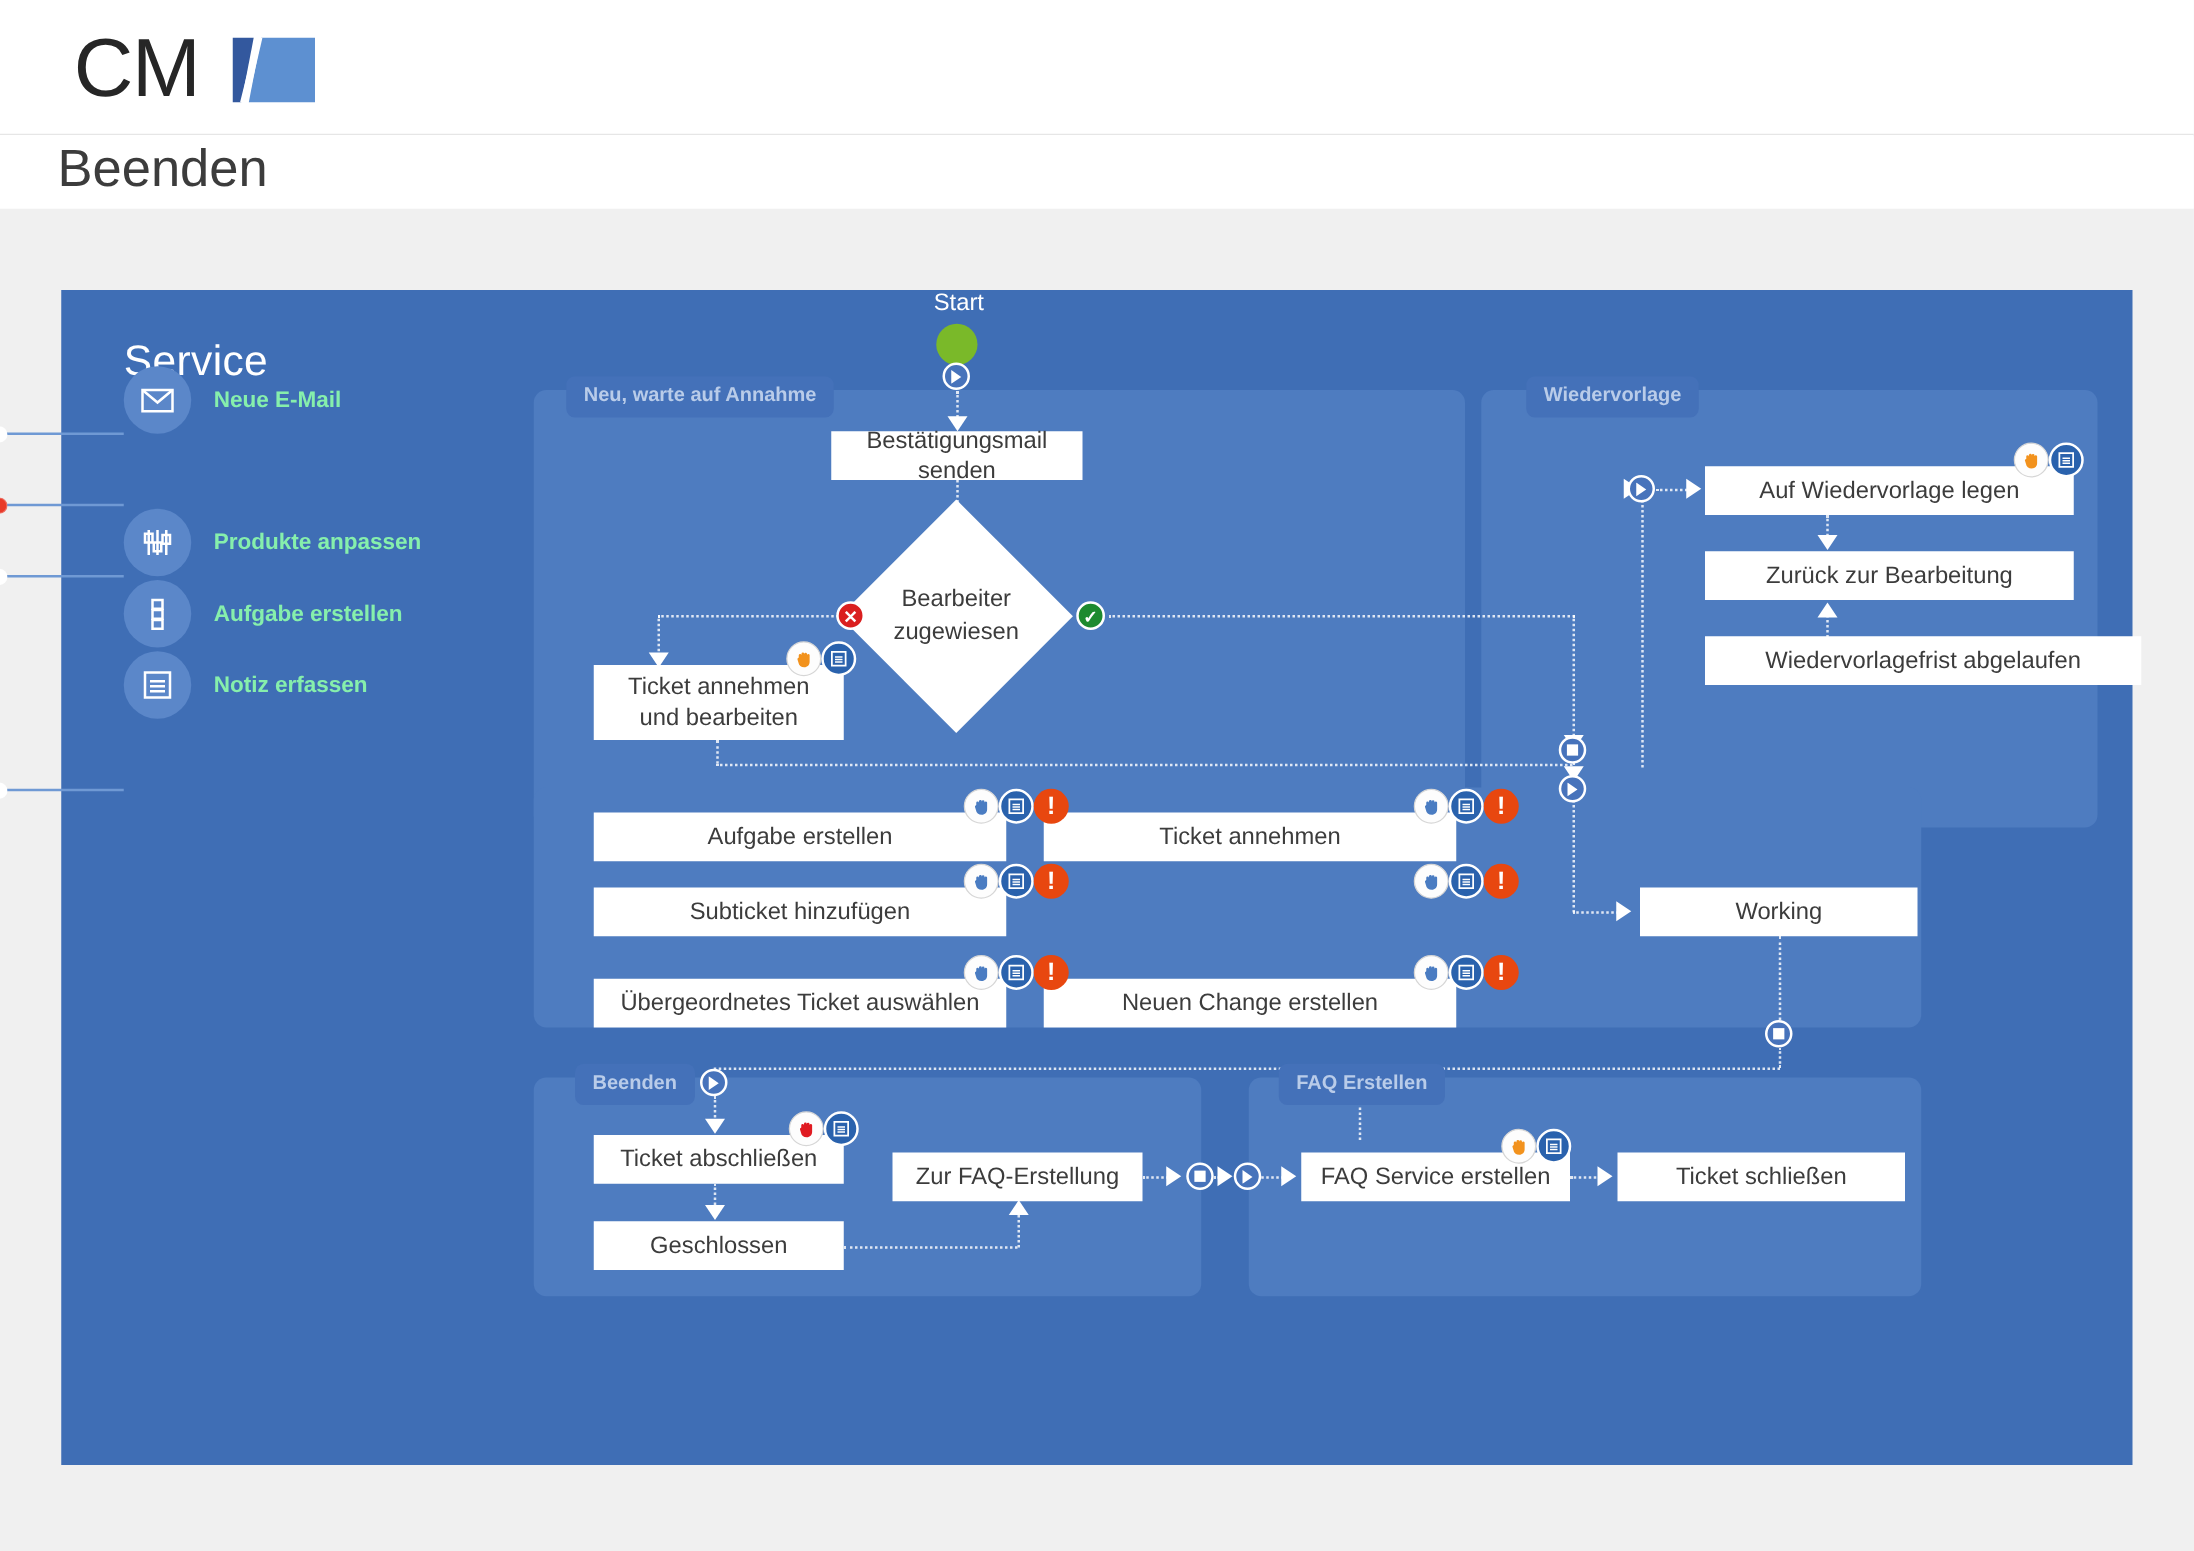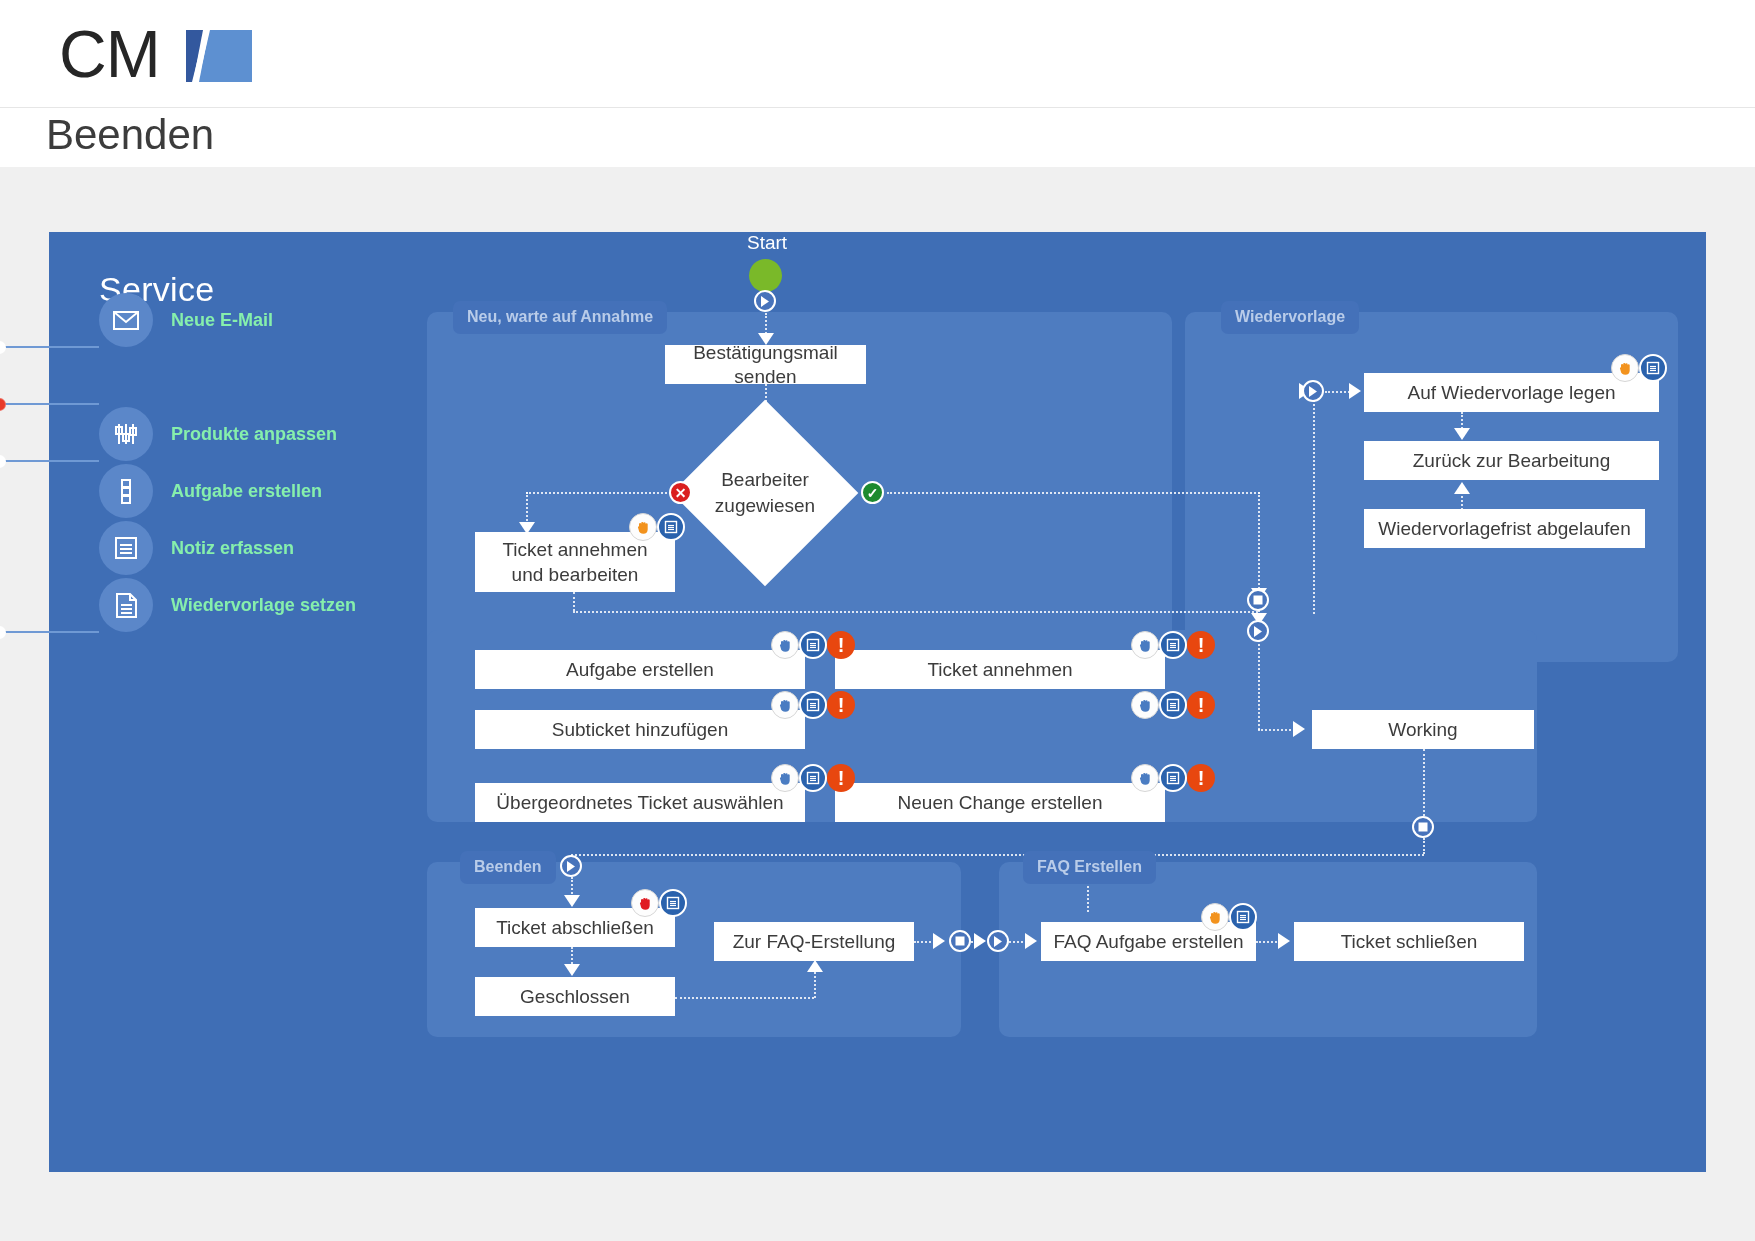--- a/index.html
+++ b/index.html
@@ -244,32 +244,20 @@
         <line x1="21" y1="24" x2="33" y2="24" stroke="#ffffff" stroke-width="2"></line>
         <line x1="21" y1="28" x2="33" y2="28" stroke="#ffffff" stroke-width="2"></line>
         <line x1="21" y1="32" x2="33" y2="32" stroke="#ffffff" stroke-width="2"></line>
       </svg>
     </div>
     <div class="side-label">Notiz erfassen</div>
   </div>
 
   <div class="side-conn" style="left:-50px; width:100px; top:399px;"></div>
   <div class="side-dot" style="left:-56px; top:394px; background:#ffffff;"></div>
-  <div class="side-item" style="top:346px;">
-    <div class="side-icon">
-      <svg class="icon" width="54" height="54" viewBox="0 0 54 54">
-        <path d="M18 16 H31 L37 22 V39 H18 Z" fill="none" stroke="#ffffff" stroke-width="2"></path>
-        <polyline points="31,16 31,22 37,22" fill="none" stroke="#ffffff" stroke-width="2"></polyline>
-        <line x1="22" y1="27" x2="33" y2="27" stroke="#ffffff" stroke-width="2"></line>
-        <line x1="22" y1="31" x2="33" y2="31" stroke="#ffffff" stroke-width="2"></line>
-        <line x1="22" y1="35" x2="33" y2="35" stroke="#ffffff" stroke-width="2"></line>
-      </svg>
-    </div>
-    <div class="side-label">Wiedervorlage setzen</div>
-  </div>
 
   <div class="lane" style="left:378px; top:80px; width:745px; height:350px;"></div>
   <div class="lane-title" style="left:404px; top:69px;">Neu, warte auf Annahme</div>
 
   <div class="lane" style="left:1136px; top:80px; width:493px; height:350px;"></div>
   <div class="lane-title" style="left:1172px; top:69px;">Wiedervorlage</div>
 
   <div class="lane" style="left:378px; top:398px; width:1110px; height:192px;"></div>
 
   <div class="lane" style="left:378px; top:630px; width:534px; height:175px;"></div>
@@ -383,21 +371,21 @@
   <div class="ln-v" style="left:1412px; top:180px; height:20px;"></div>
   <div class="arrow down" style="left:1405px; top:196px;"></div>
 
   <div class="node" style="left:1315px; top:209px; width:295px; height:39px;">
     <span>Zurück zur Bearbeitung</span>
   </div>
 
   <div class="ln-v" style="left:1412px; top:260px; height:22px;"></div>
   <div class="arrow up" style="left:1405px; top:250px;"></div>
 
-  <div class="node" style="left:1315px; top:277px; width:281px; height:39px;">
+  <div class="node" style="left:1315px; top:277px; width:349px; height:39px;">
     <span>Wiedervorlagefrist abgelaufen</span>
   </div>
 
   <div class="node" style="left:426px; top:418px; width:330px; height:39px;">
     <span>Aufgabe erstellen</span>
   </div>
   <div class="badge hand-white" style="left:722px; top:399px;">
     <svg width="17" height="17" viewBox="0 0 17 17">
       <path d="M4 9 V5.2 a1.1 1.1 0 0 1 2.2 0 V4 a1.1 1.1 0 0 1 2.2 0 V4.3 a1.1 1.1 0 0 1 2.2 0 V5 a1.1 1.1 0 0 1 2.1 0 v5.4 c0 2.6-1.7 4.4-4.3 4.4 -2.6 0-4.4-1.6-4.6-3.6 L3 8.6 a1 1 0 0 1 1.7-1 Z" fill="#4a7cc2"></path>
     </svg>
@@ -581,21 +569,21 @@
   <div class="arrow right" style="left:925px; top:701px;"></div>
   <div class="marker" style="left:938px; top:698px;">
     <svg width="10" height="11" viewBox="0 0 10 11">
         <polygon points="1,0 9,5.5 1,11" fill="#ffffff"></polygon>
       </svg>
   </div>
   <div class="ln-h" style="left:960px; top:709px; width:22px;"></div>
   <div class="arrow right" style="left:976px; top:701px;"></div>
 
   <div class="node" style="left:992px; top:690px; width:215px; height:39px;">
-    <span>FAQ Aufgabe erstellen</span>
+    <span>FAQ Service erstellen</span>
   </div>
   <div class="badge hand-white" style="left:1152px; top:671px;">
     <svg width="17" height="17" viewBox="0 0 17 17">
       <path d="M4 9 V5.2 a1.1 1.1 0 0 1 2.2 0 V4 a1.1 1.1 0 0 1 2.2 0 V4.3 a1.1 1.1 0 0 1 2.2 0 V5 a1.1 1.1 0 0 1 2.1 0 v5.4 c0 2.6-1.7 4.4-4.3 4.4 -2.6 0-4.4-1.6-4.6-3.6 L3 8.6 a1 1 0 0 1 1.7-1 Z" fill="#f2921d"></path>
     </svg>
   </div>
   <div class="badge note" style="left:1180px; top:671px;">
     <svg width="14" height="14" viewBox="0 0 14 14">
       <rect x="1.5" y="1.5" width="11" height="11" fill="none" stroke="#ffffff" stroke-width="1.4"></rect>
       <line x1="4" y1="5.5" x2="10" y2="5.5" stroke="#ffffff" stroke-width="1.2"></line>

